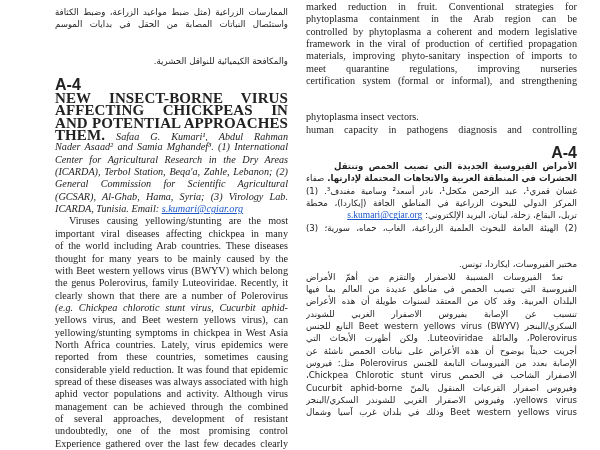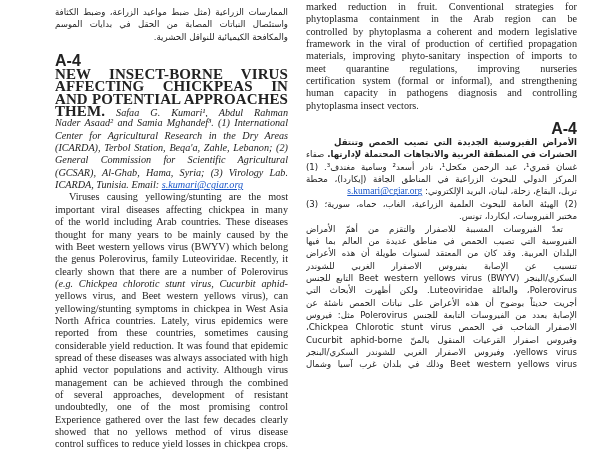--- a/index.html
+++ b/index.html
@@ -11,21 +11,21 @@
   .line { display:block; white-space:nowrap; overflow:hidden; }
   .just { text-align:justify; text-align-last:justify; white-space:normal; height:12.35px; }
   .rtl { direction:rtl; text-align:right; font-family:"DejaVu Sans", sans-serif; font-size:8.6px; }
   .rtl.just { text-align:justify; text-align-last:justify; }
   .code { font-family:"Liberation Sans", sans-serif; font-weight:bold; font-size:16px; line-height:14px; }
   .title { font-weight:bold; font-size:15px; letter-spacing:0.1px; }
   .it { font-style:italic; }
   .b { font-weight:bold;margin-left:28px; }
   .link { color:#1a56c8; text-decoration:underline; }
   .indent { text-indent:14px; }
-  .last { text-align:left; text-align-last:left; }
+  .last { text-align:left; text-align-last:left;margin-top:24px; }
   .rtl.last { text-align:right; text-align-last:right; }
 </style>
 </head>
 <body>
 
 <div class="col left">
   <div style="height:6px"></div>
   <span class="line rtl just">الممارسات الزراعية (مثل ضبط مواعيد الزراعة، وضبط الكثافة النباتية،</span>
   <span class="line rtl just">واستئصال النباتات المصابة من الحقل في بدايات الموسم الزراعي)،</span>
   <span class="line rtl last">والمكافحة الكيميائية للنواقل الحشرية.</span>
@@ -67,22 +67,22 @@
 
 <div class="col right">
   <div style="height:1px"></div>
   <span class="line just">marked reduction in fruit. Conventional strategies for</span>
   <span class="line just">phytoplasma containment in the Arab region can be</span>
   <span class="line just">controlled by phytoplasma a coherent and modern legislative</span>
   <span class="line just">framework in the viral of production of certified propagation</span>
   <span class="line just">materials, improving phyto-sanitary inspection of imports to</span>
   <span class="line just">meet quarantine regulations, improving nurseries</span>
   <span class="line just">certification system (formal or informal), and strengthening</span>
+  <span class="line last">phytoplasma insect vectors.</span>
   <span class="line just">human capacity in pathogens diagnosis and controlling</span>
-  <span class="line last">phytoplasma insect vectors.</span>
   <div style="height:10px"></div>
   <span class="line code" style="text-align:right">A-4</span>
   <span class="line rtl just b">الأمراض الفيروسية الجديدة التي تصيب الحمص وتنتقل بوساطة</span>
   <span class="line rtl" style="text-align:justify;text-align-last:justify"><b>الحشرات في المنطقة العربية والاتجاهات المحتملة لإدارتها.</b> <span>صفاء</span></span>
   <span class="line rtl just">غسان قمري¹، عبد الرحمن مكحل¹، نادر أسعد² وسامية مغندف³. (1)</span>
   <span class="line rtl just">المركز الدولي للبحوث الزراعية في المناطق الجافة (إيكاردا)، محطة</span>
   <span class="line rtl"><span>تربل، البقاع، زحلة، لبنان، البريد الإلكتروني:</span> <span class="link" style="font-family:'Liberation Serif',serif;font-size:9.5px">s.kumari@cgiar.org</span></span>
   <span class="line rtl just">(2) الهيئة العامة للبحوث العلمية الزراعية، الغاب، حماه، سورية؛ (3)</span>
   <span class="line rtl last">مختبر الفيروسات، ايكاردا، تونس.</span>
   <span class="line rtl just" style="padding-right:14px">تعدّ الفيروسات المسببة للاصفرار والتقزم من أهمّ الأمراض</span>

